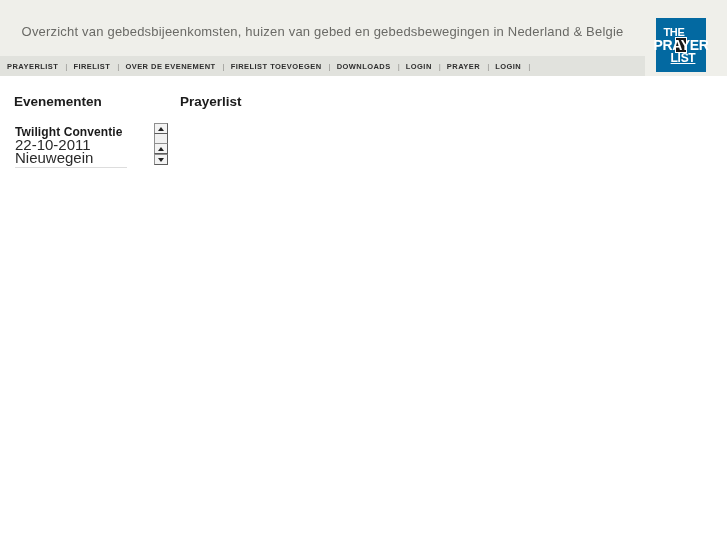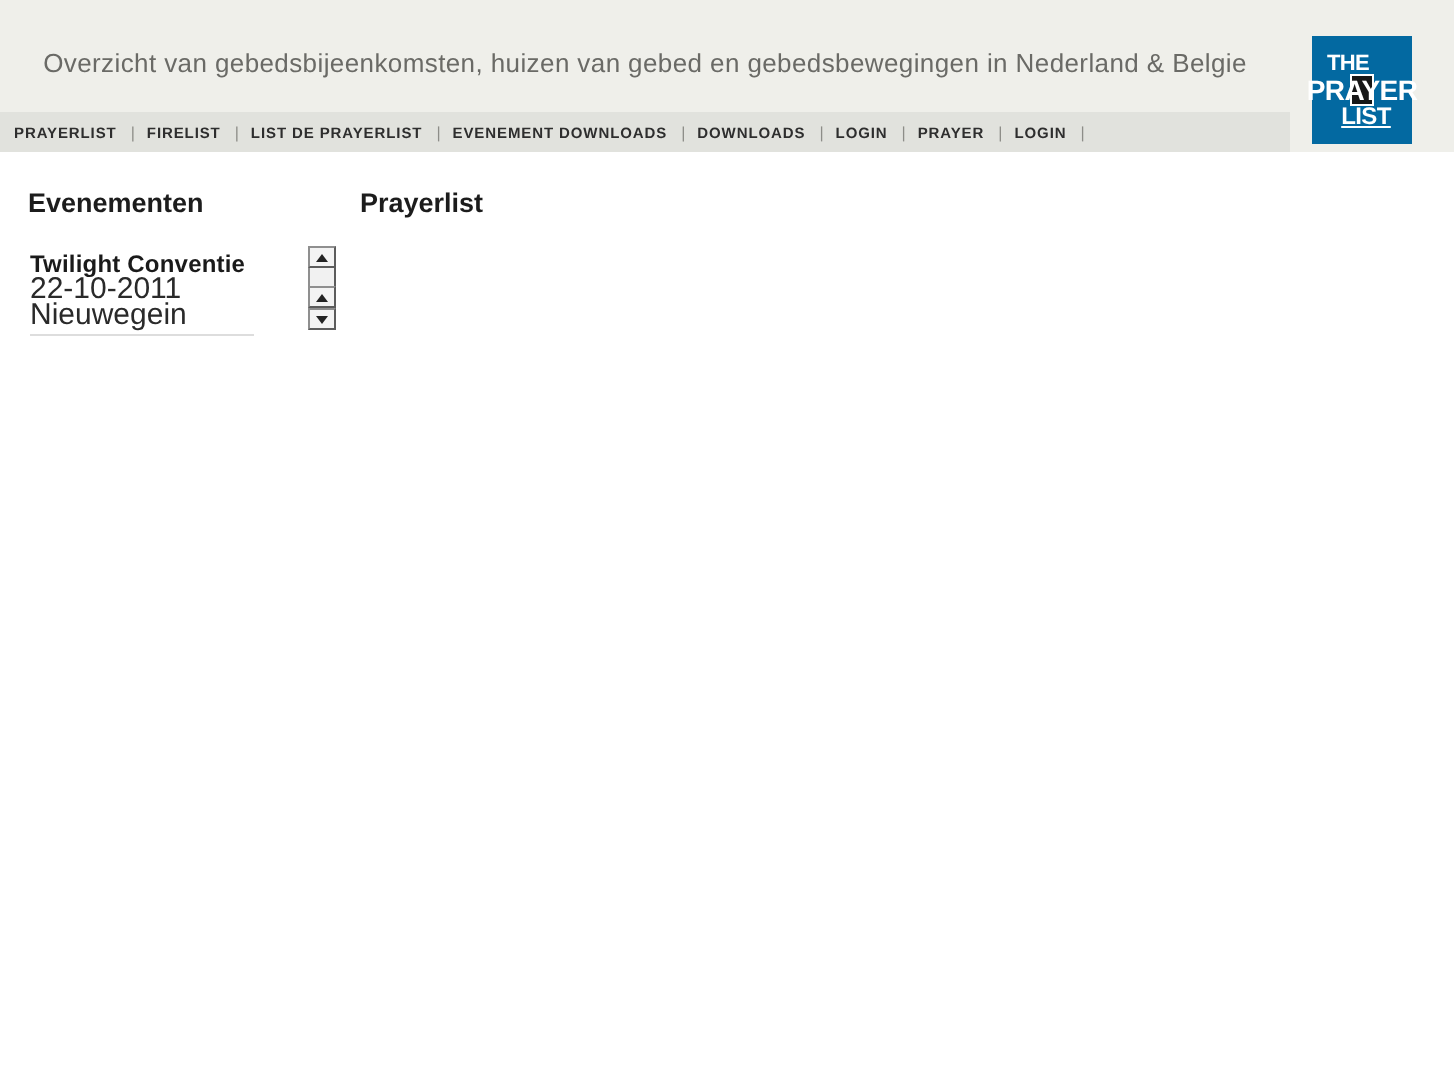--- a/index.html
+++ b/index.html
@@ -200,23 +200,23 @@
     <span class="logo-pray">PRAYER</span>
     <span class="logo-list">LIST</span>
   </div>
 </div>
 
 <div id="nav-bar">
   <a class="nav-item" href="#">PRAYERLIST</a>
   <span class="nav-sep">|</span>
   <a class="nav-item" href="#">FIRELIST</a>
   <span class="nav-sep">|</span>
-  <a class="nav-item" href="#">LIST DE PRAYERLIST</a>
-  <span class="nav-sep">|</span>
-  <a class="nav-item" href="#">EVENEMENT DOWNLOADS</a>
+  <a class="nav-item" href="#">OVER DE EVENEMENT</a>
+  <span class="nav-sep">|</span>
+  <a class="nav-item" href="#">FIRELIST TOEVOEGEN</a>
   <span class="nav-sep">|</span>
   <a class="nav-item" href="#">DOWNLOADS</a>
   <span class="nav-sep">|</span>
   <a class="nav-item" href="#">LOGIN</a>
   <span class="nav-sep">|</span>
   <a class="nav-item" href="#">PRAYER</a>
   <span class="nav-sep">|</span>
   <a class="nav-item" href="#">LOGIN</a>
   <span class="nav-sep">|</span>
 </div>

